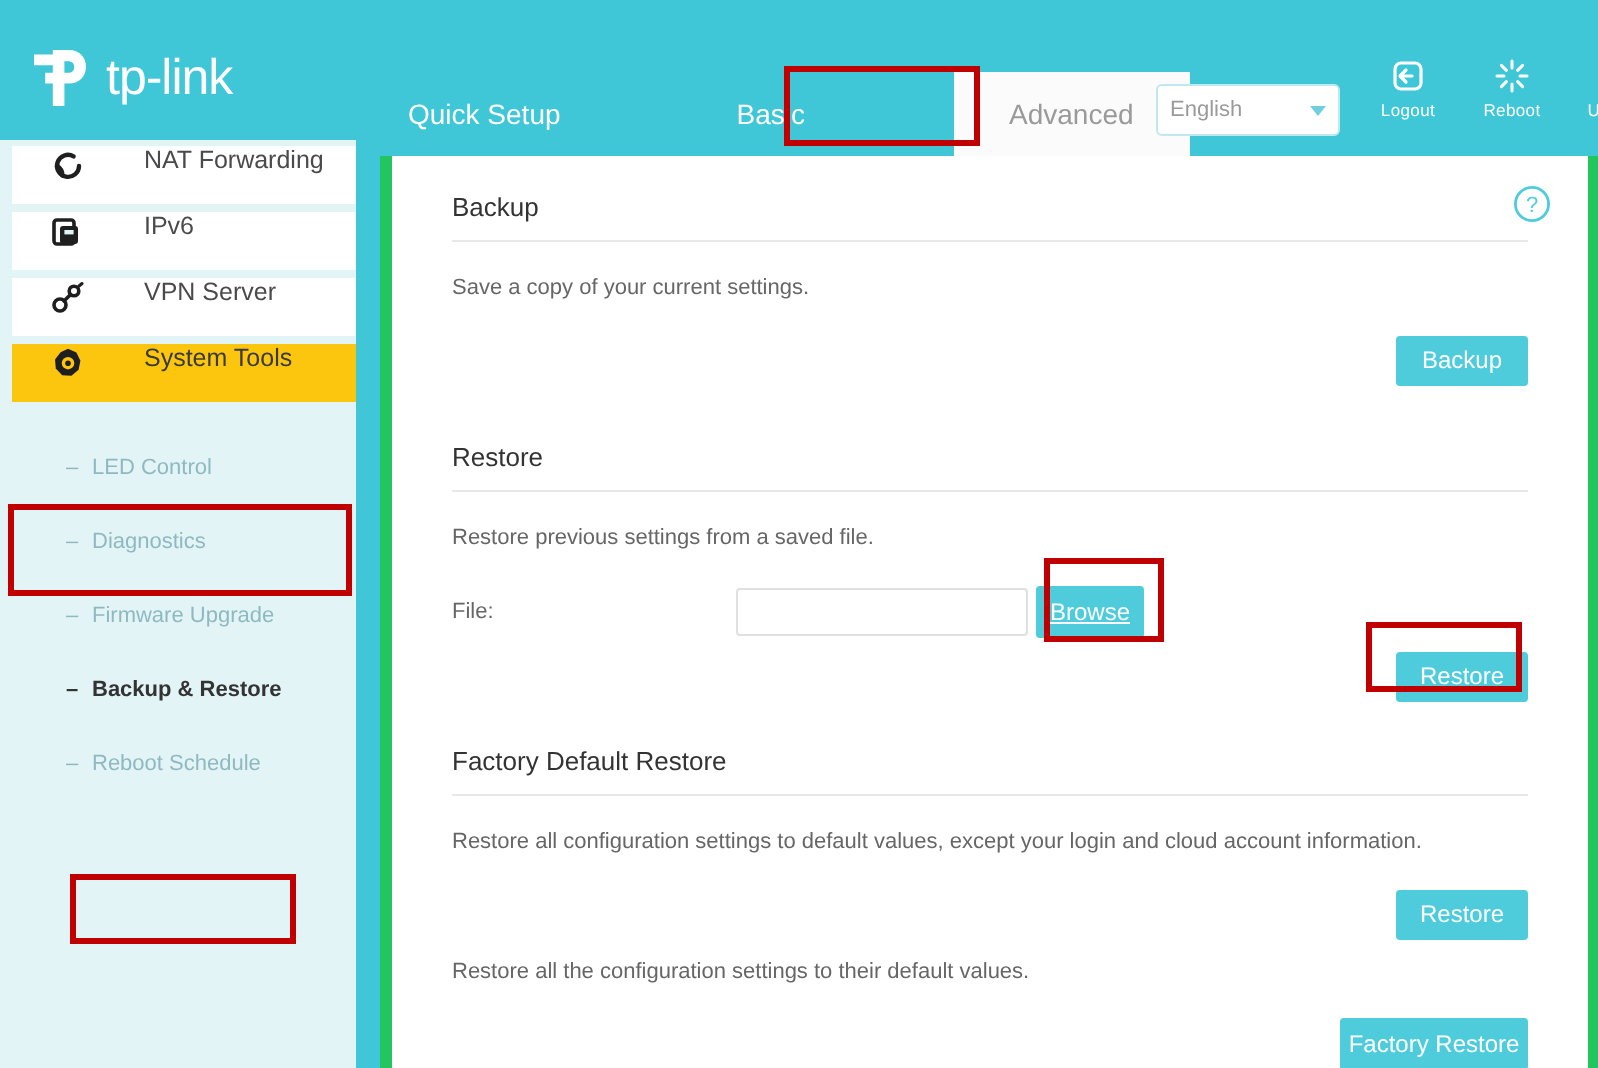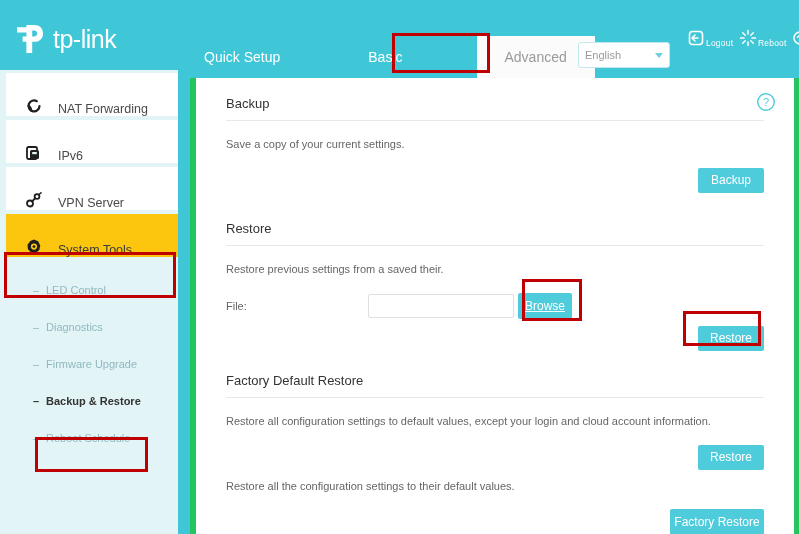--- a/index.html
+++ b/index.html
@@ -83,47 +83,47 @@
     border-right: 4px solid transparent;
     border-top: 5px solid #6fcfdd;
   }
 
   .hicons {
     position: absolute; top: 28px; left: 686px;
     display: flex; gap: 16px;
   }
   .hicon {
     width: 36px;
-    display: flex; flex-direction: row; align-items: flex-end;
+    display: flex; flex-direction: column; align-items: center;
     cursor: pointer;
     position: relative;
   }
   .hicon svg { display: block; }
   .hicon-label {
     color: #ffffff;
     font-size: 8.5px;
     margin-top: 2px;
     letter-spacing: 0.2px;
   }
 
   
   .sidebar {
     position: absolute; left: 0; top: 70px;
     width: 190px; height: 464px;
     background: #E2F4F6;
   }
   .nav-top { padding: 0 6px; padding-top: 3px; }
   .nav-item {
     background: #ffffff;
-    height: 43px;
-    display: flex; align-items: flex-end;
+    height: 29px;
+    display: flex; align-items: flex-start;
     padding-left: 18px;
     margin-bottom: 4px;
     cursor: pointer;
-    gap: 14px;
+    gap: 28px;
   }
   .nav-item.sel {
     background: #FCC60E;
   }
   .nav-icon { width: 20px; height: 20px; display:flex; align-items:center; justify-content:center; }
   .nav-label {
     font-size: 12.5px;
     color: #4a4a4a;
   }
   .nav-item.sel .nav-label { color: #3a3a3a; }
@@ -372,21 +372,21 @@
       <div class="sec-rule"></div>
       <div class="sec-desc">Save a copy of your current settings.</div>
       <div class="btn-row" style="margin-top:18px;">
         <button class="btn btn-wide">Backup</button>
       </div>
     </div>
 
     <div style="margin-top:28px;">
       <div class="sec-title">Restore</div>
       <div class="sec-rule"></div>
-      <div class="sec-desc">Restore previous settings from a saved their.</div>
+      <div class="sec-desc">Restore previous settings from a saved file.</div>
 
       <div class="file-row">
         <span class="file-label">File:</span>
         <input class="file-input" type="text" value="" placeholder="" style="">
         <button class="btn btn-browse">Browse</button>
       </div>
 
       <div class="btn-row" style="margin-top:7px;">
         <button class="btn btn-wide">Restore</button>
       </div>

